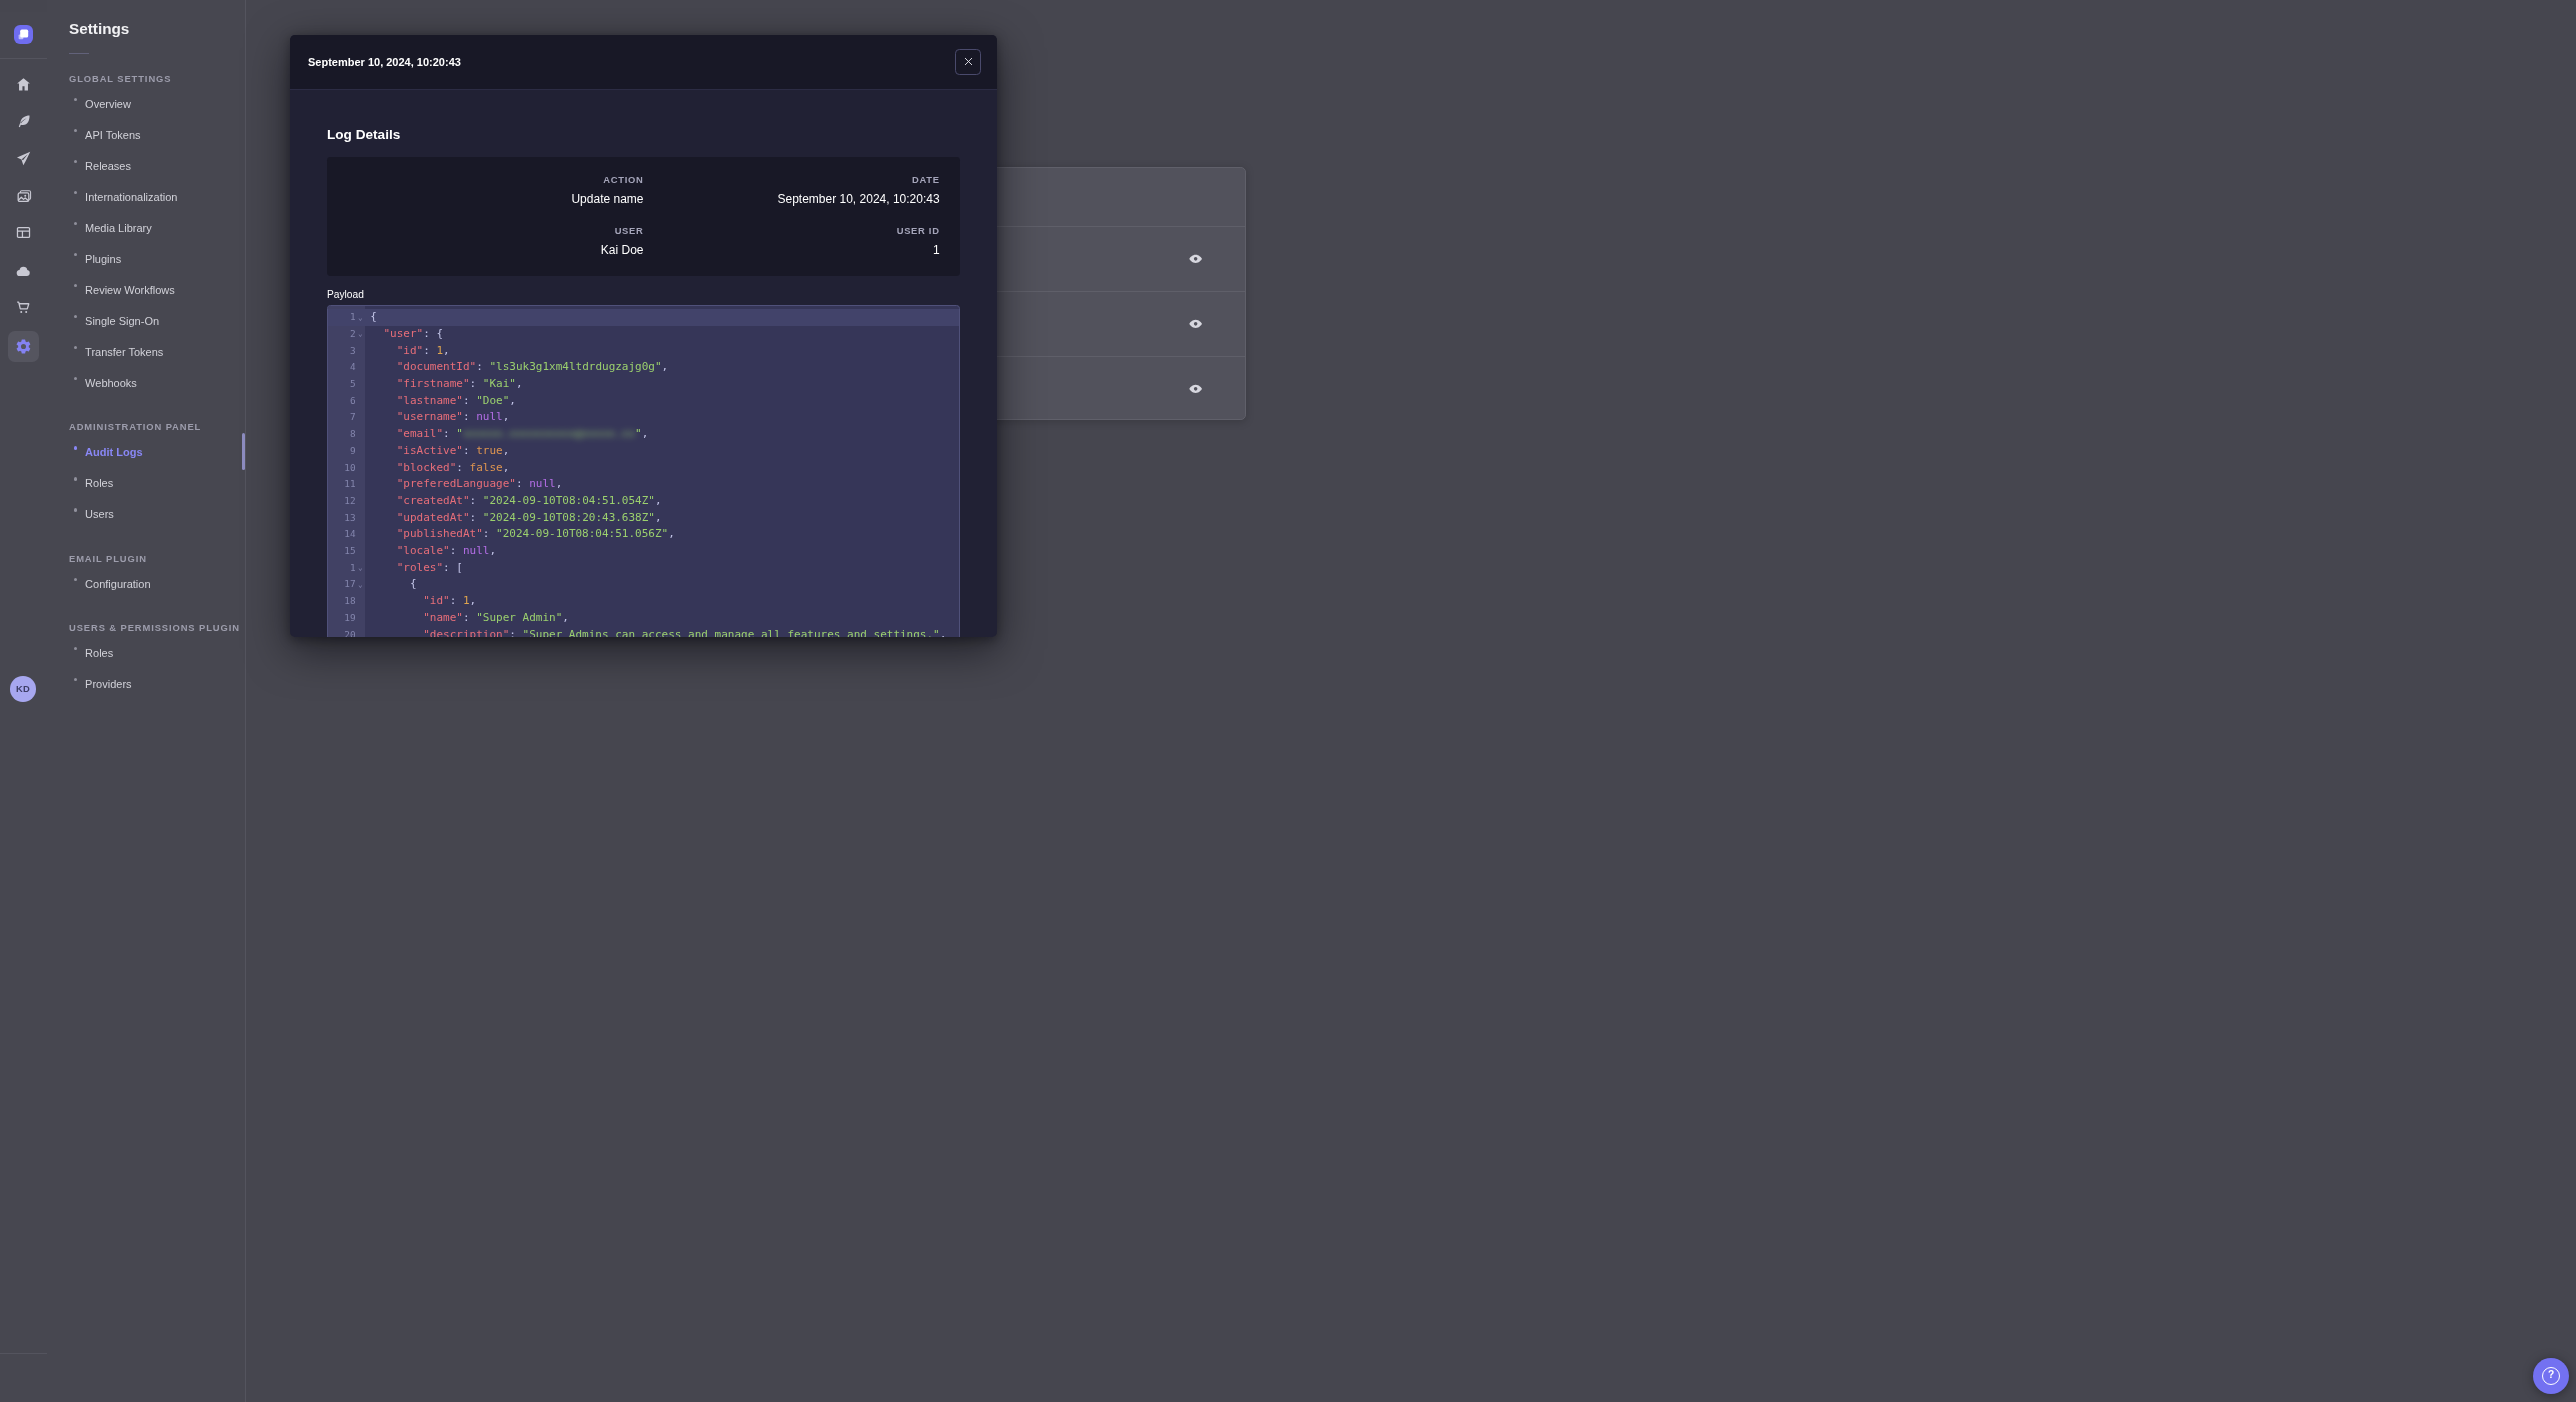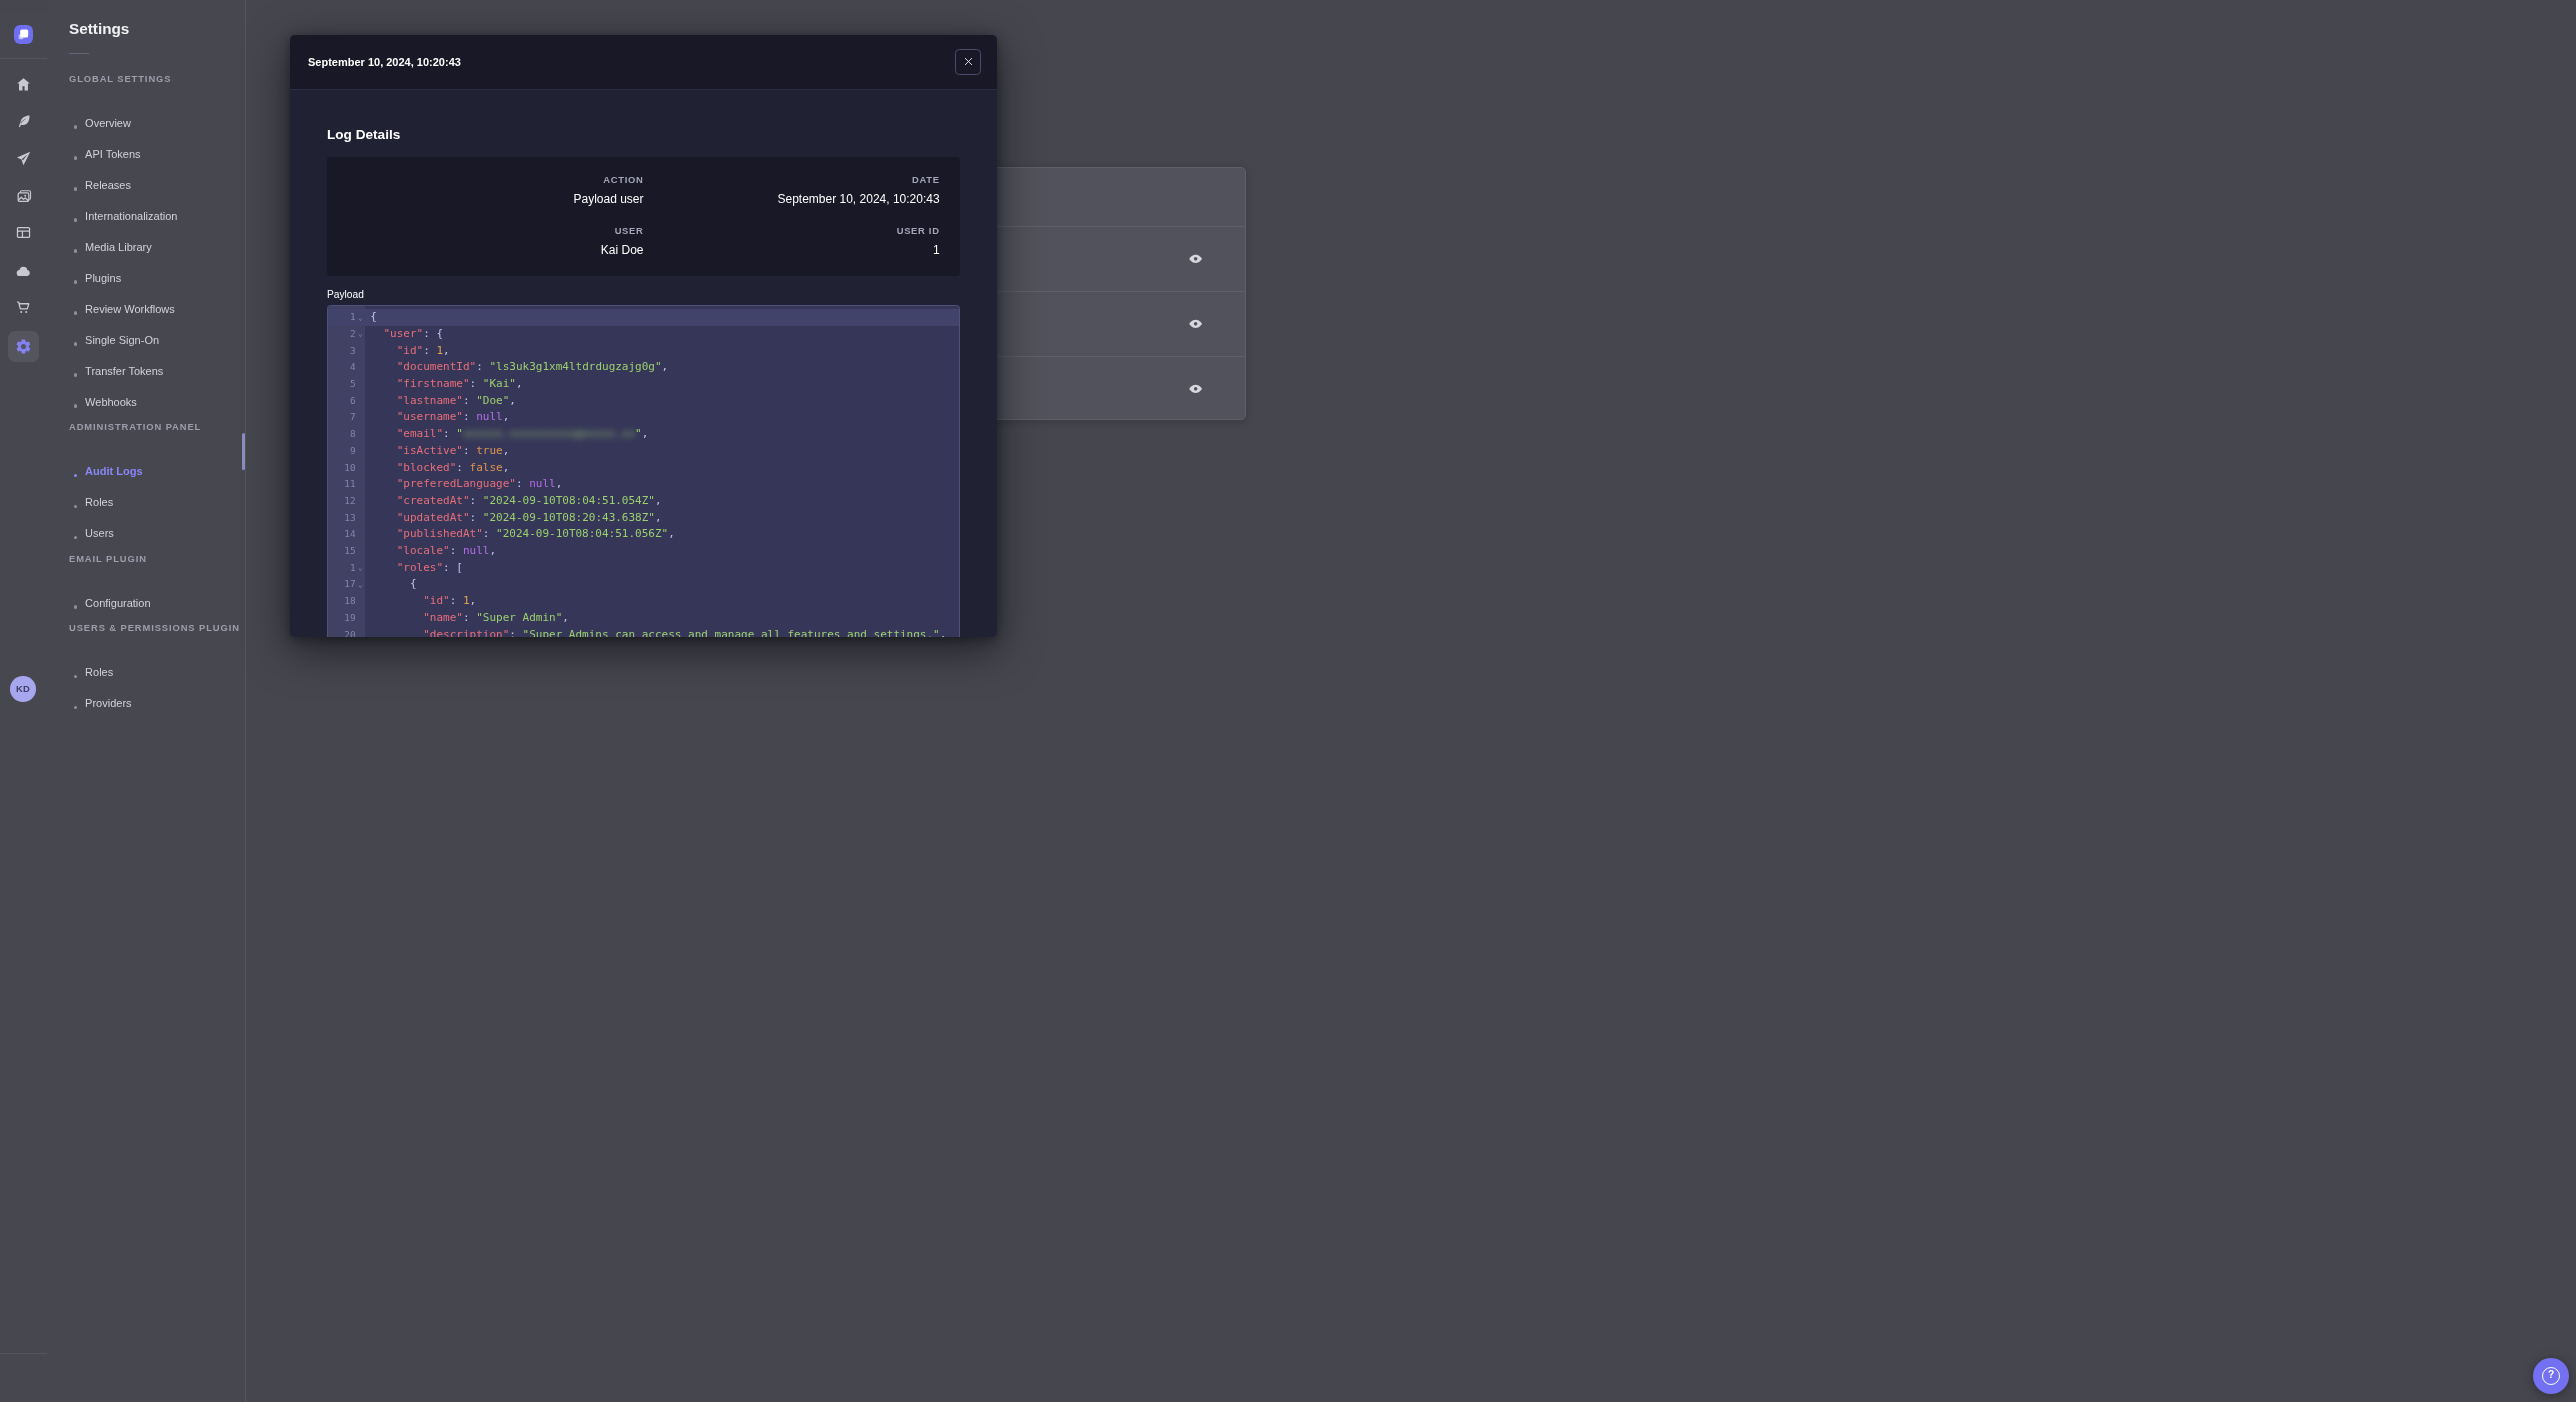--- a/index.html
+++ b/index.html
@@ -23,21 +23,21 @@
 
   
   .subnav{position:absolute;left:47px;top:0;bottom:0;width:198px;background:#474750;
     border-right:0.9px solid #54545e;z-index:1;}
   .subnav-title{margin:0;position:absolute;left:22px;top:20.4px;font-size:15.3px;font-weight:700;color:#f2f2f4;}
   .subnav-divider{position:absolute;left:22px;top:53px;width:20.4px;height:0.9px;background:#62627a;}
   .nav-sections{position:absolute;left:0;top:73px;right:0;}
   .nav-header{height:12px;margin:13.6px 0 12.8px 22px;font-size:9.4px;font-weight:700;
     letter-spacing:0.9px;color:#9d9dac;}
   .nav-sections > .nav-section:first-child .nav-header{margin-top:0;}
-  .nav-item{height:31px;display:flex;align-items:flex-end;cursor:pointer;}
+  .nav-item{height:31px;display:flex;align-items:flex-start;cursor:pointer;}
   .bullet{width:3.4px;height:3.4px;border-radius:50%;background:#90909c;margin-left:27px;flex:none;}
   .nav-item-label{margin-left:7.7px;font-size:11px;color:#d2d2d9;}
   .nav-item.active .bullet{background:#8987f5;}
   .nav-item.active .nav-item-label{color:#8987f5;font-weight:600;}
   .subnav-thumb{position:absolute;right:0;top:433px;width:3.4px;height:37px;background:#8d8cc0;border-radius:1.7px;}
 
   
   .content{position:absolute;left:245px;top:0;right:0;bottom:0;background:#46464f;}
   .table-card{position:absolute;left:232px;top:167px;width:767px;height:251px;background:#52525c;
     border:0.9px solid #60606a;border-radius:5.1px;box-shadow:0 1.7px 8.5px rgba(0,0,0,.18);}
@@ -306,21 +306,21 @@
             <path d="M5 5l14 14M19 5L5 19" stroke="currentColor" stroke-width="2" stroke-linecap="round" fill="none"></path>
           </svg>
         </span>
       </button>
     </div>
     <div class="modal-body">
       <h2 class="section-title">Log Details</h2>
       <div class="details-box" id="detailsBox">
           <div>
             <div class="field-label">ACTION</div>
-            <div class="field-value">Payload user</div>
+            <div class="field-value">Update name</div>
           </div>
           <div>
             <div class="field-label">DATE</div>
             <div class="field-value">September 10, 2024, 10:20:43</div>
           </div>
           <div>
             <div class="field-label">USER</div>
             <div class="field-value">Kai Doe</div>
           </div>
           <div>

